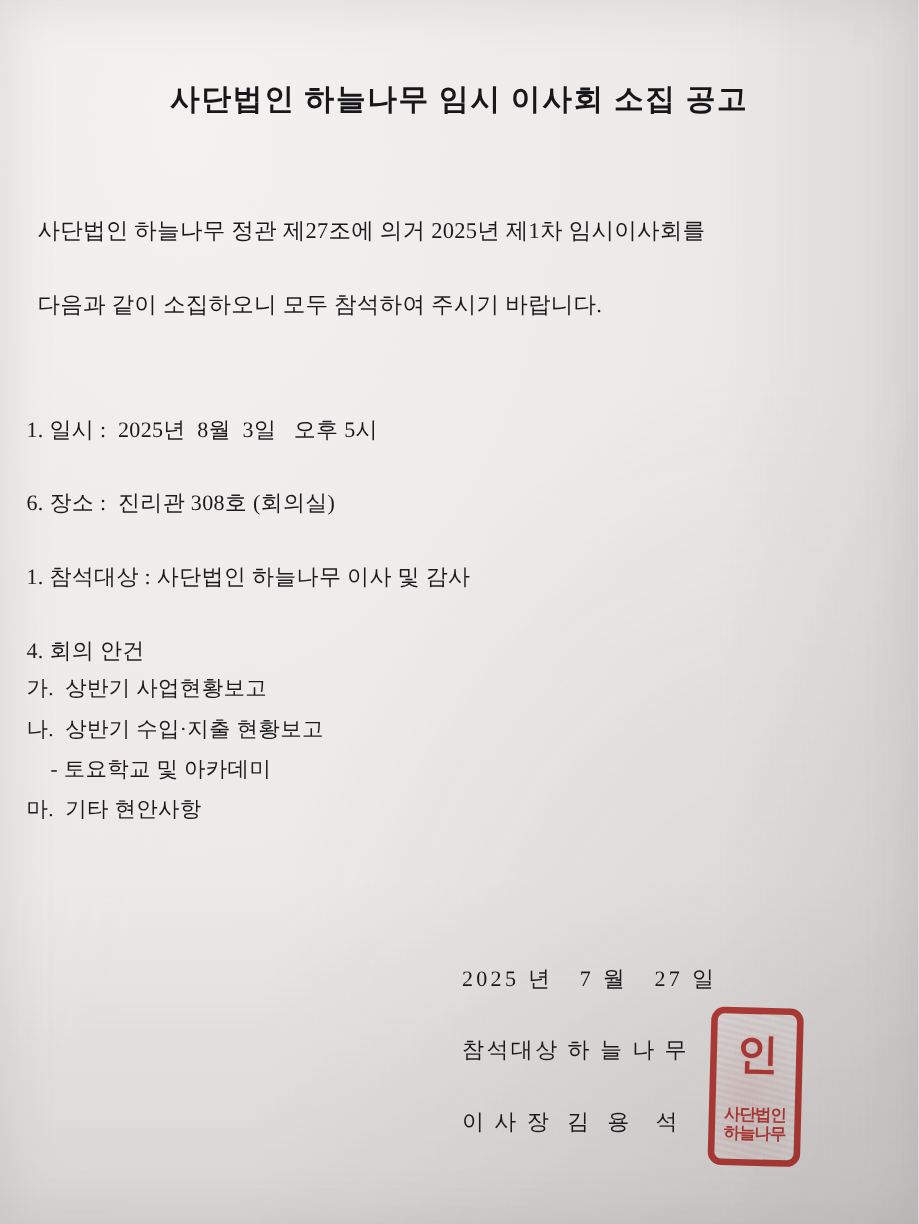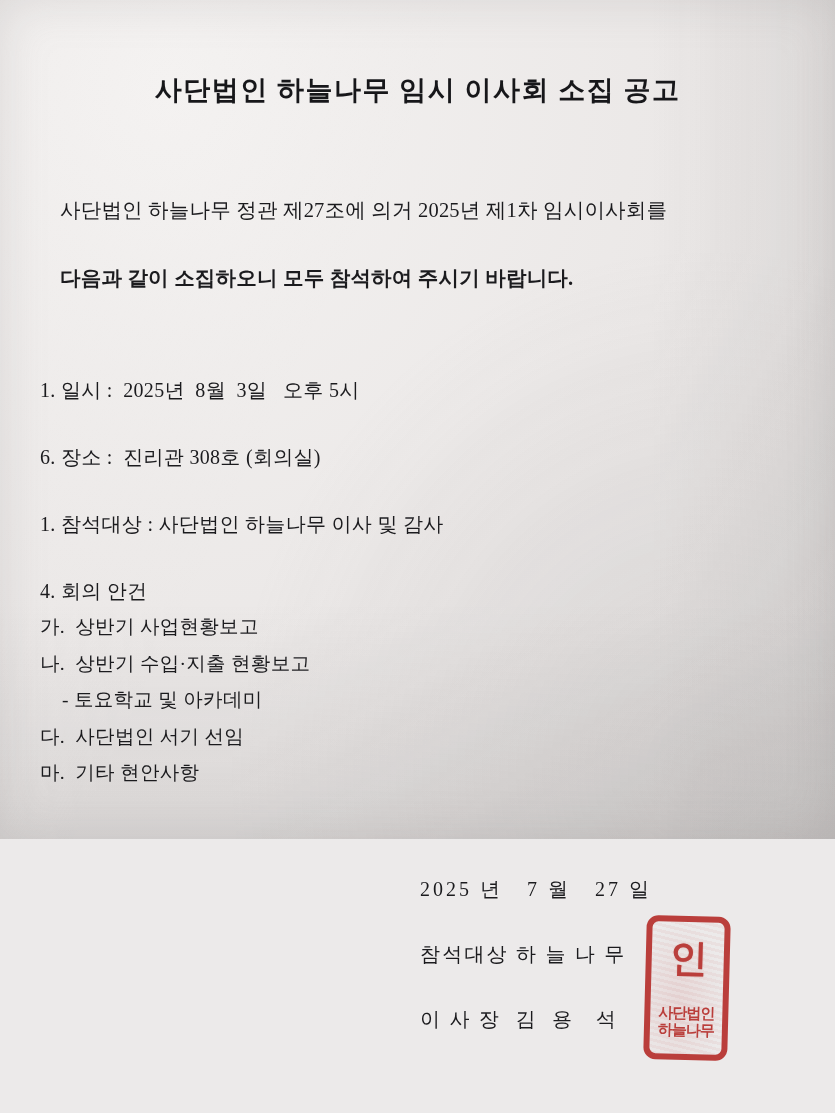--- a/index.html
+++ b/index.html
@@ -9,21 +9,21 @@
   body {
     width: 835px;
     height: 1113px;
     background: #eceaea;
     font-family: "Liberation Serif", serif;
     overflow: hidden;
   }
   .page {
     position: relative;
     width: 835px;
-    height: 839px;
+    height: 1113px;
     background:
       radial-gradient(ellipse at 20% 10%, #f4f2f1 0%, #ebe8e7 55%, #e4e1e0 100%);
     color: #1d1d1f;
   }
   
   .grain {
     position: absolute;
     inset: 0;
     pointer-events: none;
     background:
@@ -54,28 +54,27 @@
   }
 
   .para {
     position: absolute;
     left: 34px;
     width: 760px;
     font-size: 20.5px;
     line-height: 1.05;
     letter-spacing: 0.2px;
     color: #1b1b1e;
-    margin-left: 26px;
   }
   .para.l1 { top: 200px; }
-  .para.l2 { top: 268px; font-weight: bold; }
+  .para.l2 { top: 268px; }
 
   .items {
     position: absolute;
-    left: 40px;
+    left: 24px;
     top: 377px;
     width: 740px;
   }
   .item {
     font-size: 20px;
     letter-spacing: 0.3px;
     color: #1b1b1e;
     margin-bottom: 40px;
     white-space: pre;
   }
@@ -186,21 +185,20 @@
     <div class="item">1. 일시 :  2025년  8월  3일   오후 5시</div>
     <div class="item">6. 장소 :  진리관 308호 (회의실)</div>
     <div class="item">1. 참석대상 : 사단법인 하늘나무 이사 및 감사</div>
 
     <div>
       <div class="agenda-head">4. 회의 안건</div>
       <div class="agenda-list">
         <div class="agenda-line main">가.  상반기 사업현황보고</div>
         <div class="agenda-line main">나.  상반기 수입·지출 현황보고</div>
         <div class="agenda-line sub">- 토요학교 및 아카데미</div>
-        <div class="agenda-line main">다.  사단법인 서기 선임</div>
         <div class="agenda-line main">마.  기타 현안사항</div>
       </div>
     </div>
   </div>
 
   <div class="signblock">
     <div class="sign-line sign-date">2025 년   7 월   27 일</div>
     <div class="sign-line">참석대상 하 늘 나 무</div>
     <div class="sign-line">이 사 장  김  용   석</div>
   </div>

